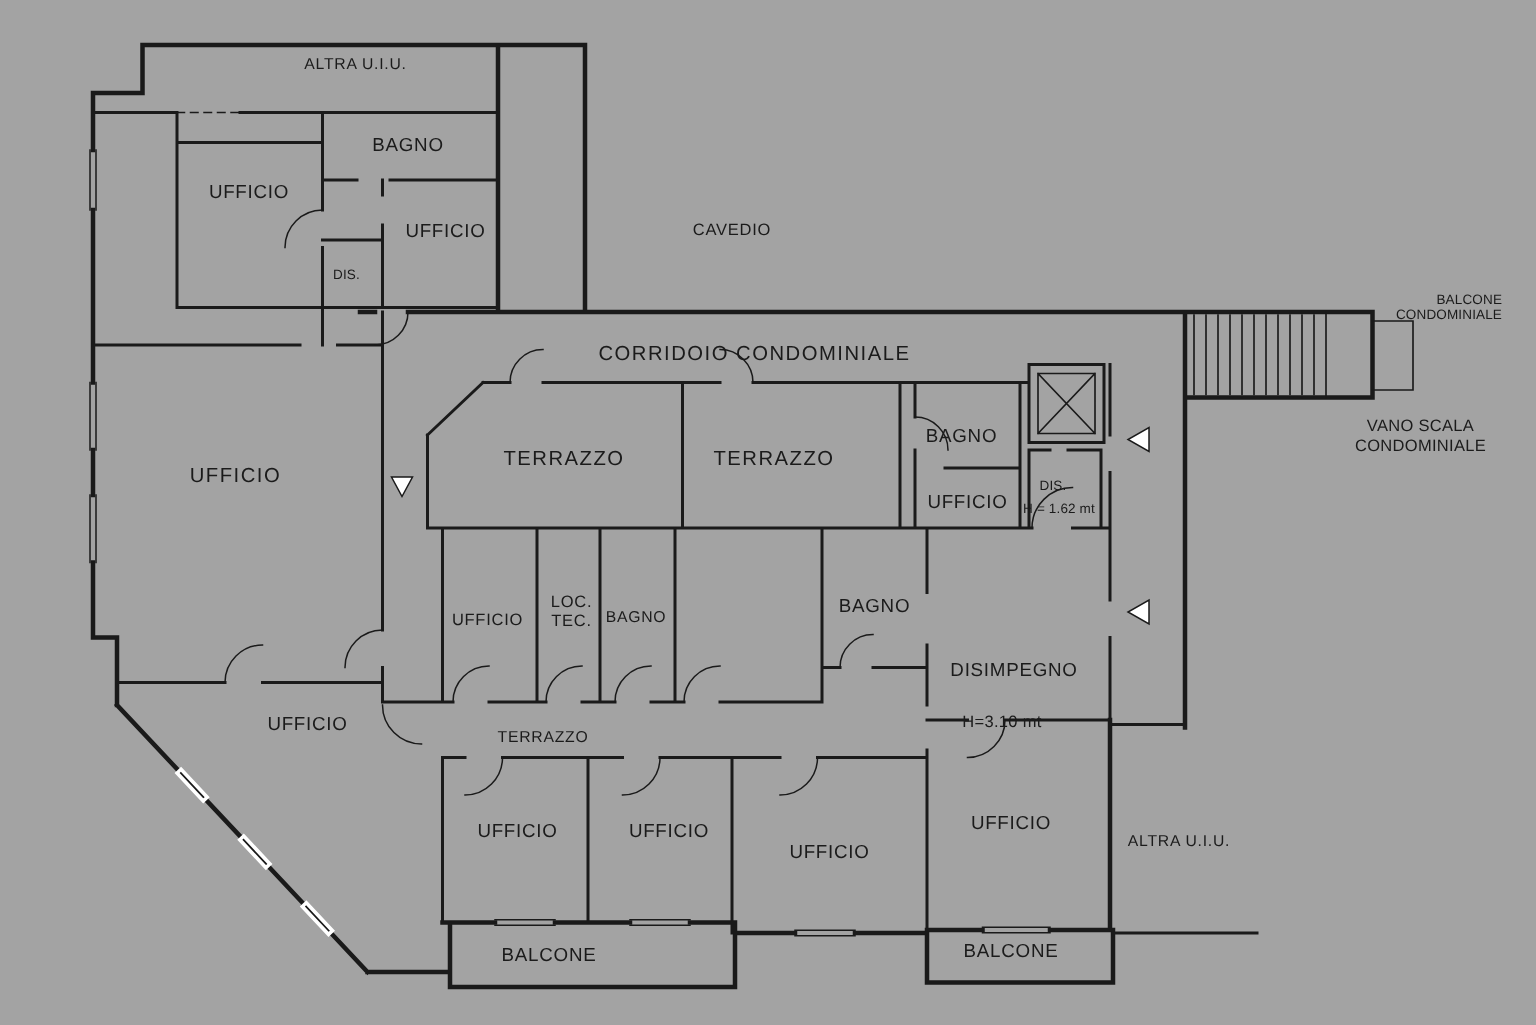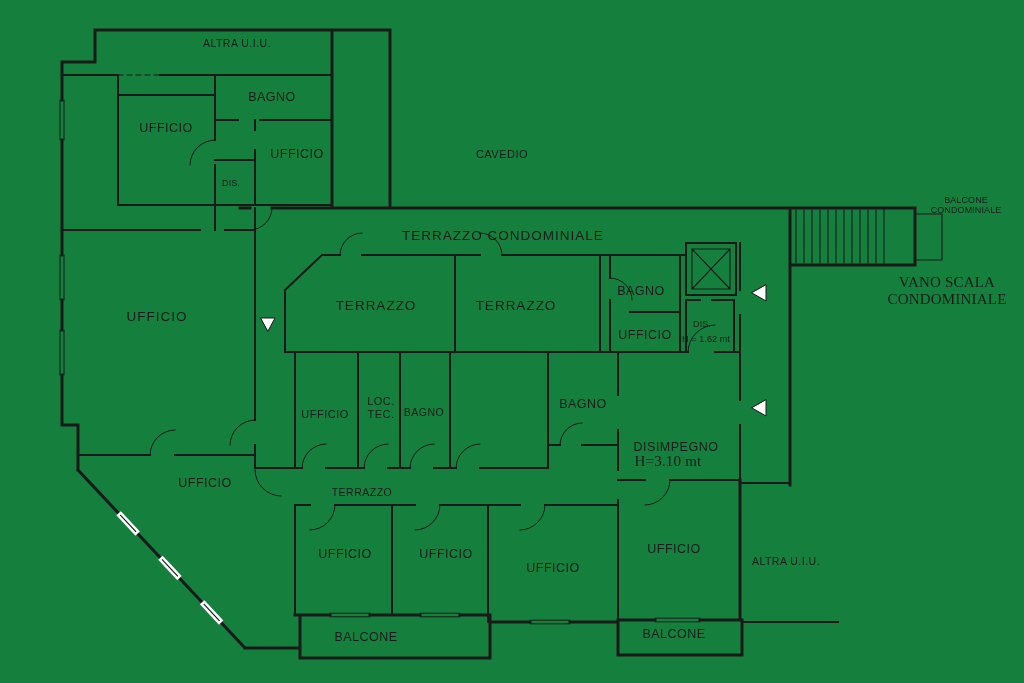--- a/index.html
+++ b/index.html
@@ -1,39 +1,39 @@
 <!DOCTYPE html>
 <html><head>
 <meta charset="utf-8">
 <style>
   html,body{margin:0;padding:0;background:#ffffff;}
   .plan{
     position:relative;
     width:1024px;height:683px;
-    background:#15803d;
+    background:#a3a3a3;
     overflow:hidden;
     font-family:"Liberation Sans", sans-serif;
   }
   .plan svg{position:absolute;left:0;top:0;}
   .lbl{
     position:absolute;
     transform:translate(-50%,-50%);
     color:#1b1b1b;
     white-space:pre-line;
     text-align:center;
     letter-spacing:.5px;
     line-height:1.15;
     user-select:none;
   }
   .s13{font-size:13.5px;letter-spacing:1px;}
   .s12{font-size:12.5px;}
   .s11{font-size:11px;}
   .s10{font-size:10.5px;}
-  .s9{font-size:15px;letter-spacing:.2px;font-family:Liberation Serif, serif;}
-  .s8{font-size:9px;letter-spacing:.1px;}
+  .s9{font-size:11px;letter-spacing:.2px;}
+  .s8{font-size:9px;letter-spacing:.1px;text-align:right;}
 </style>
 </head>
 <body>
 
 <div class="plan">
 
   <svg width="1024" height="683" viewBox="0 0 1024 683">
     <g stroke="#1a1a1a" fill="none" stroke-linecap="square">
 
       <path stroke-width="3" d="
@@ -128,40 +128,40 @@
         <polygon points="261,318 275,318 268,331"></polygon>
       </g>
     </g>
   </svg>
 
   <div class="lbl s10" style="left:237px;top:43px">ALTRA U.I.U.</div>
   <div class="lbl s12" style="left:272px;top:97px">BAGNO</div>
   <div class="lbl s12" style="left:166px;top:128px">UFFICIO</div>
   <div class="lbl s12" style="left:297px;top:154px">UFFICIO</div>
   <div class="lbl s8" style="left:231px;top:183px">DIS.</div>
-  <div class="lbl s11" style="left:502px;top:154px">CAVEDIO</div>
-  <div class="lbl s13" style="left:503px;top:236px">TERRAZZO CONDOMINIALE</div>
+  <div class="lbl s11" style="left:488px;top:154px">CAVEDIO</div>
+  <div class="lbl s13" style="left:503px;top:236px">CORRIDOIO CONDOMINIALE</div>
   <div class="lbl s13" style="left:376px;top:306px">TERRAZZO</div>
   <div class="lbl s13" style="left:516px;top:306px">TERRAZZO</div>
   <div class="lbl s12" style="left:641px;top:291px">BAGNO</div>
   <div class="lbl s12" style="left:645px;top:335px">UFFICIO</div>
   <div class="lbl s8" style="left:706px;top:339px">H = 1.62 mt</div>
   <div class="lbl s8" style="left:702px;top:324px">DIS.</div>
   <div class="lbl s8" style="left:966px;top:205px">BALCONE
 CONDOMINIALE</div>
   <div class="lbl s9" style="left:947px;top:291px">VANO SCALA
 CONDOMINIALE</div>
   <div class="lbl s13" style="left:157px;top:317px">UFFICIO</div>
   <div class="lbl s11" style="left:325px;top:414px">UFFICIO</div>
   <div class="lbl s11" style="left:381px;top:408px">LOC.
 TEC.</div>
   <div class="lbl s10" style="left:424px;top:412px">BAGNO</div>
   <div class="lbl s12" style="left:583px;top:404px">BAGNO</div>
   <div class="lbl s12" style="left:676px;top:447px">DISIMPEGNO</div>
-  <div class="lbl s9" style="left:668px;top:462px">H=3.10 mt</div>
+  <div class="lbl s9" style="left:668px;top:482px">H=3.10 mt</div>
   <div class="lbl s12" style="left:205px;top:483px">UFFICIO</div>
   <div class="lbl s10" style="left:362px;top:492px">TERRAZZO</div>
   <div class="lbl s12" style="left:345px;top:554px">UFFICIO</div>
   <div class="lbl s12" style="left:446px;top:554px">UFFICIO</div>
   <div class="lbl s12" style="left:553px;top:568px">UFFICIO</div>
   <div class="lbl s12" style="left:674px;top:549px">UFFICIO</div>
   <div class="lbl s10" style="left:786px;top:561px">ALTRA U.I.U.</div>
   <div class="lbl s12" style="left:366px;top:637px">BALCONE</div>
   <div class="lbl s12" style="left:674px;top:634px">BALCONE</div>
 

